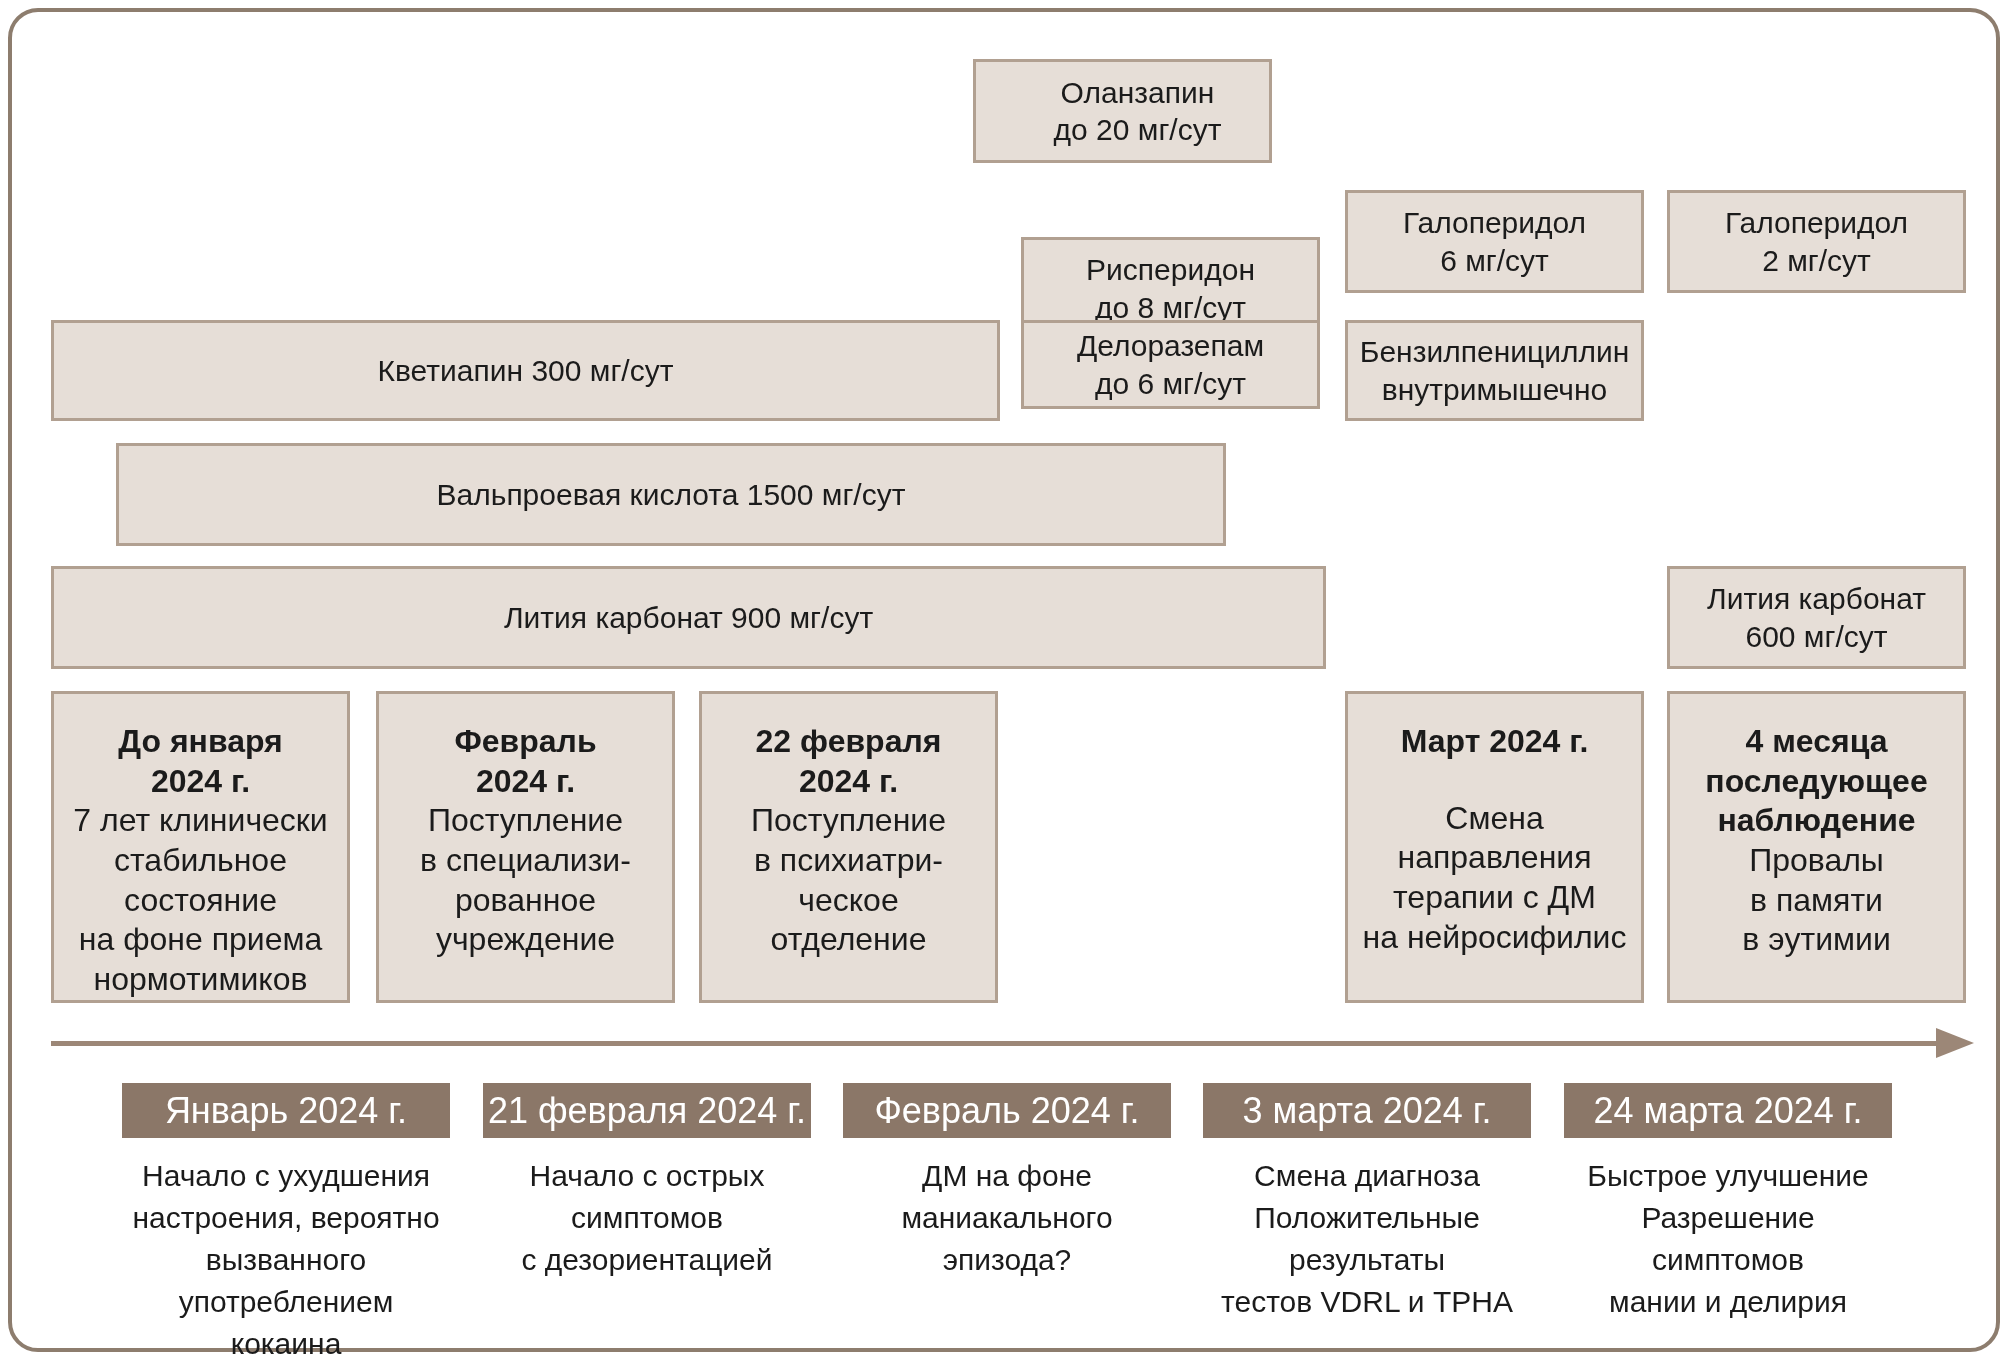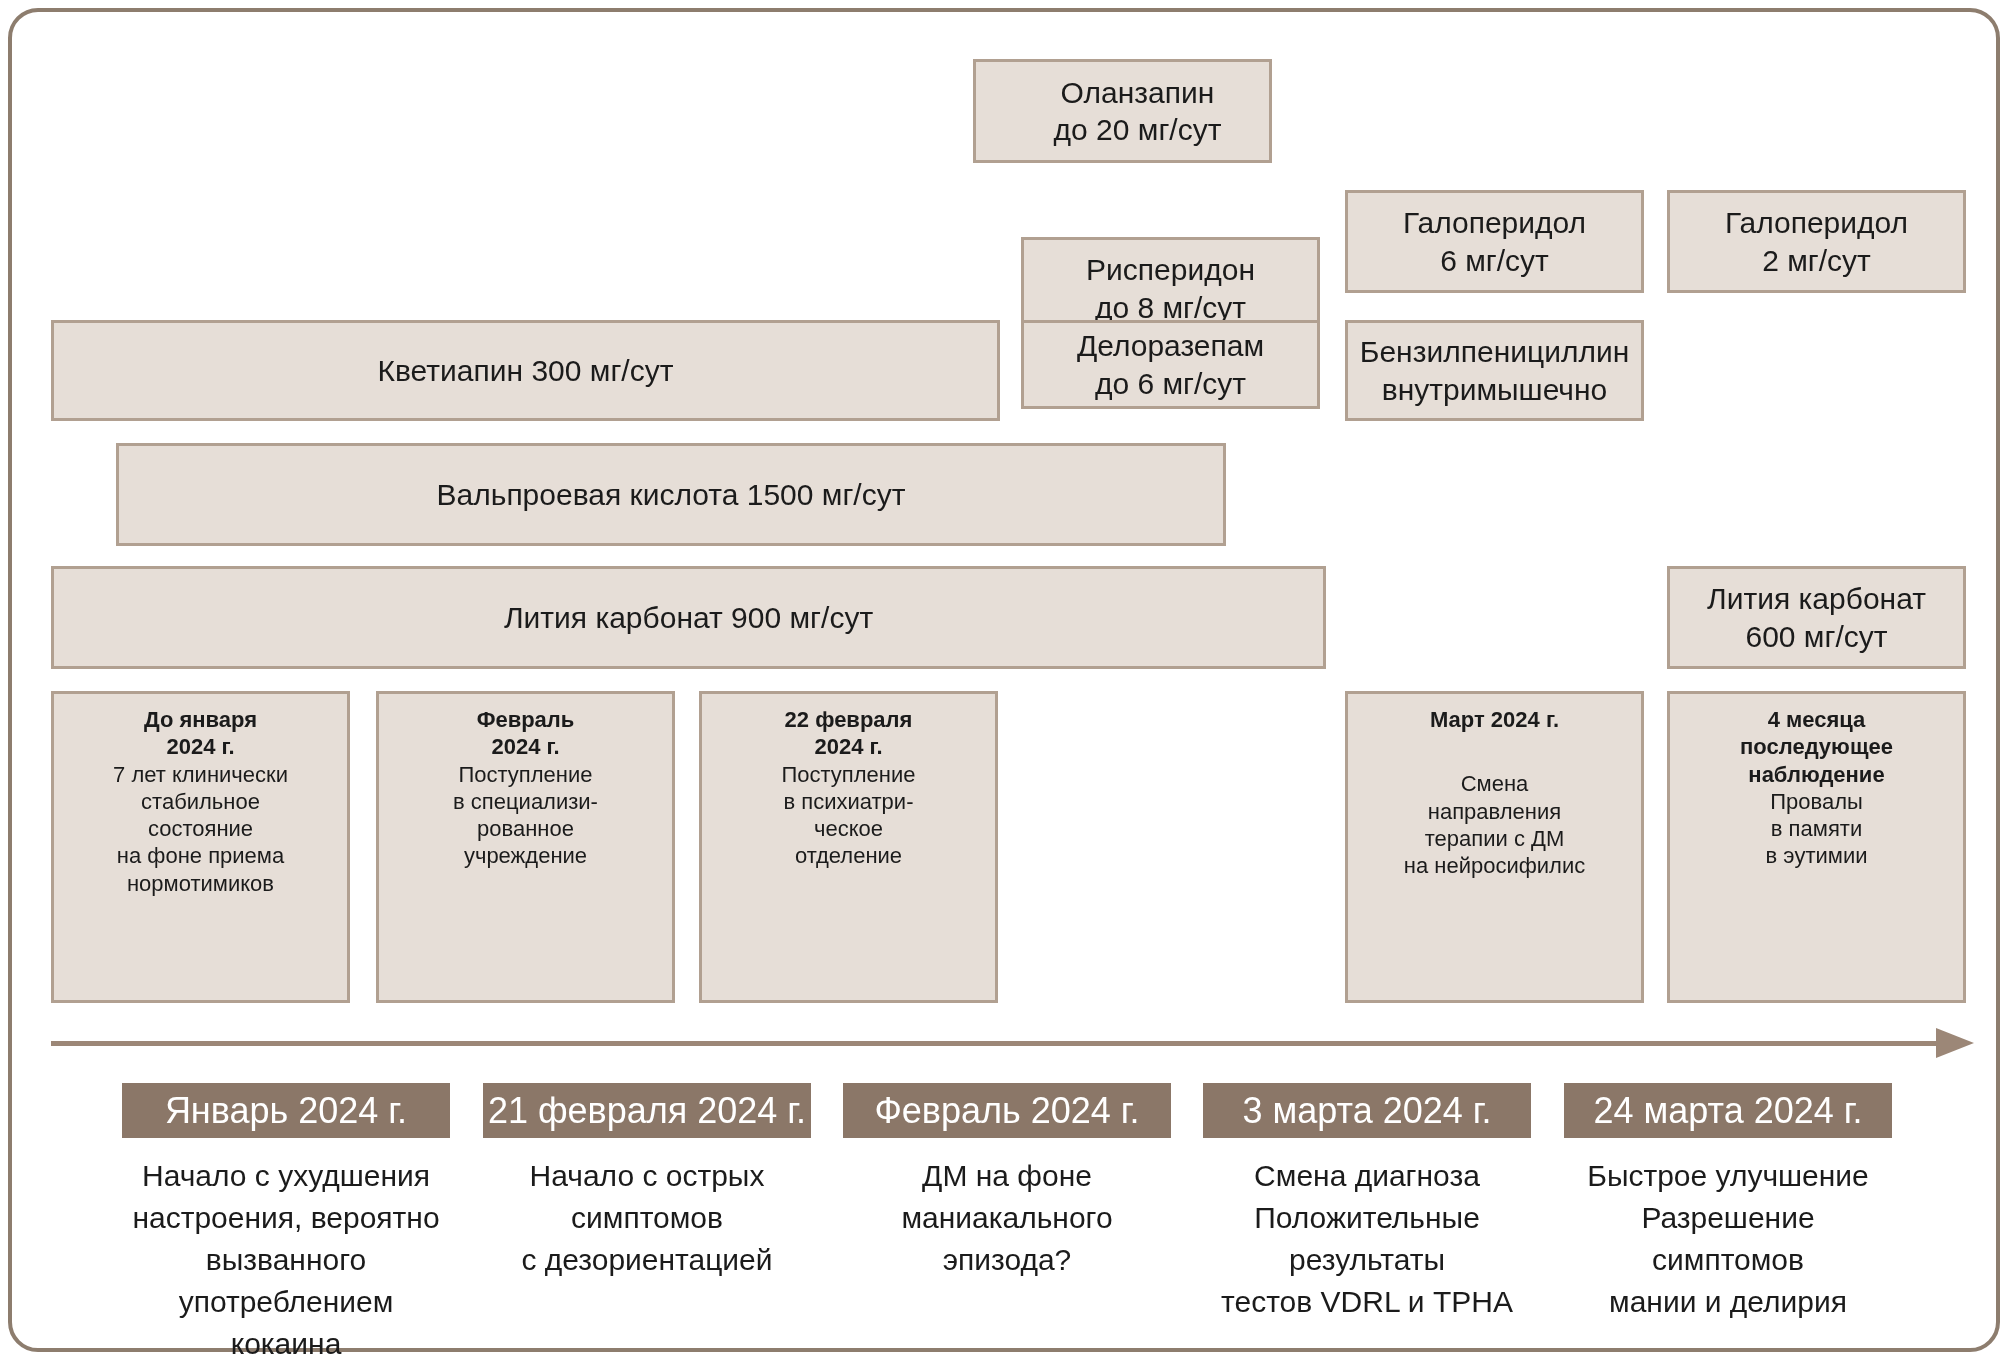--- a/index.html
+++ b/index.html
@@ -34,21 +34,21 @@
   #med-quetiapine{left:51px;top:320px;width:949px;height:101px;}
   #med-delorazepam{left:1021px;top:320px;width:299px;height:89px;}
   #med-benzylpenicillin{left:1345px;top:320px;width:299px;height:101px;}
   #med-valproate{left:68px;top:443px;width:1110px;height:103px;margin-left:48px;}
   #med-lithium-900{left:51px;top:566px;width:1275px;height:103px;}
   #med-lithium-600{left:1667px;top:566px;width:299px;height:103px;}
   
   .event{
     position:absolute;top:691px;width:299px;height:312px;
     background:var(--fill);border:3px solid var(--bord);box-sizing:border-box;
-    text-align:center;padding-top:12px;font-size:22px;line-height:1.24;
+    text-align:center;padding-top:28px;font-size:32px;line-height:1.24;
   }
   .event .date{font-weight:bold;white-space:pre-line;}
   .event .body{white-space:pre-line;}
   .event.gap .body{margin-top:37px;}
   #event-1{left:51px;}  #event-2{left:376px;} #event-3{left:699px;}
   #event-4{left:1021px;}#event-5{left:1345px;}#event-6{left:1667px;}
   
   .axis-line{
     position:absolute;left:51px;top:1041px;width:1890px;height:5px;background:var(--arrow);
   }

